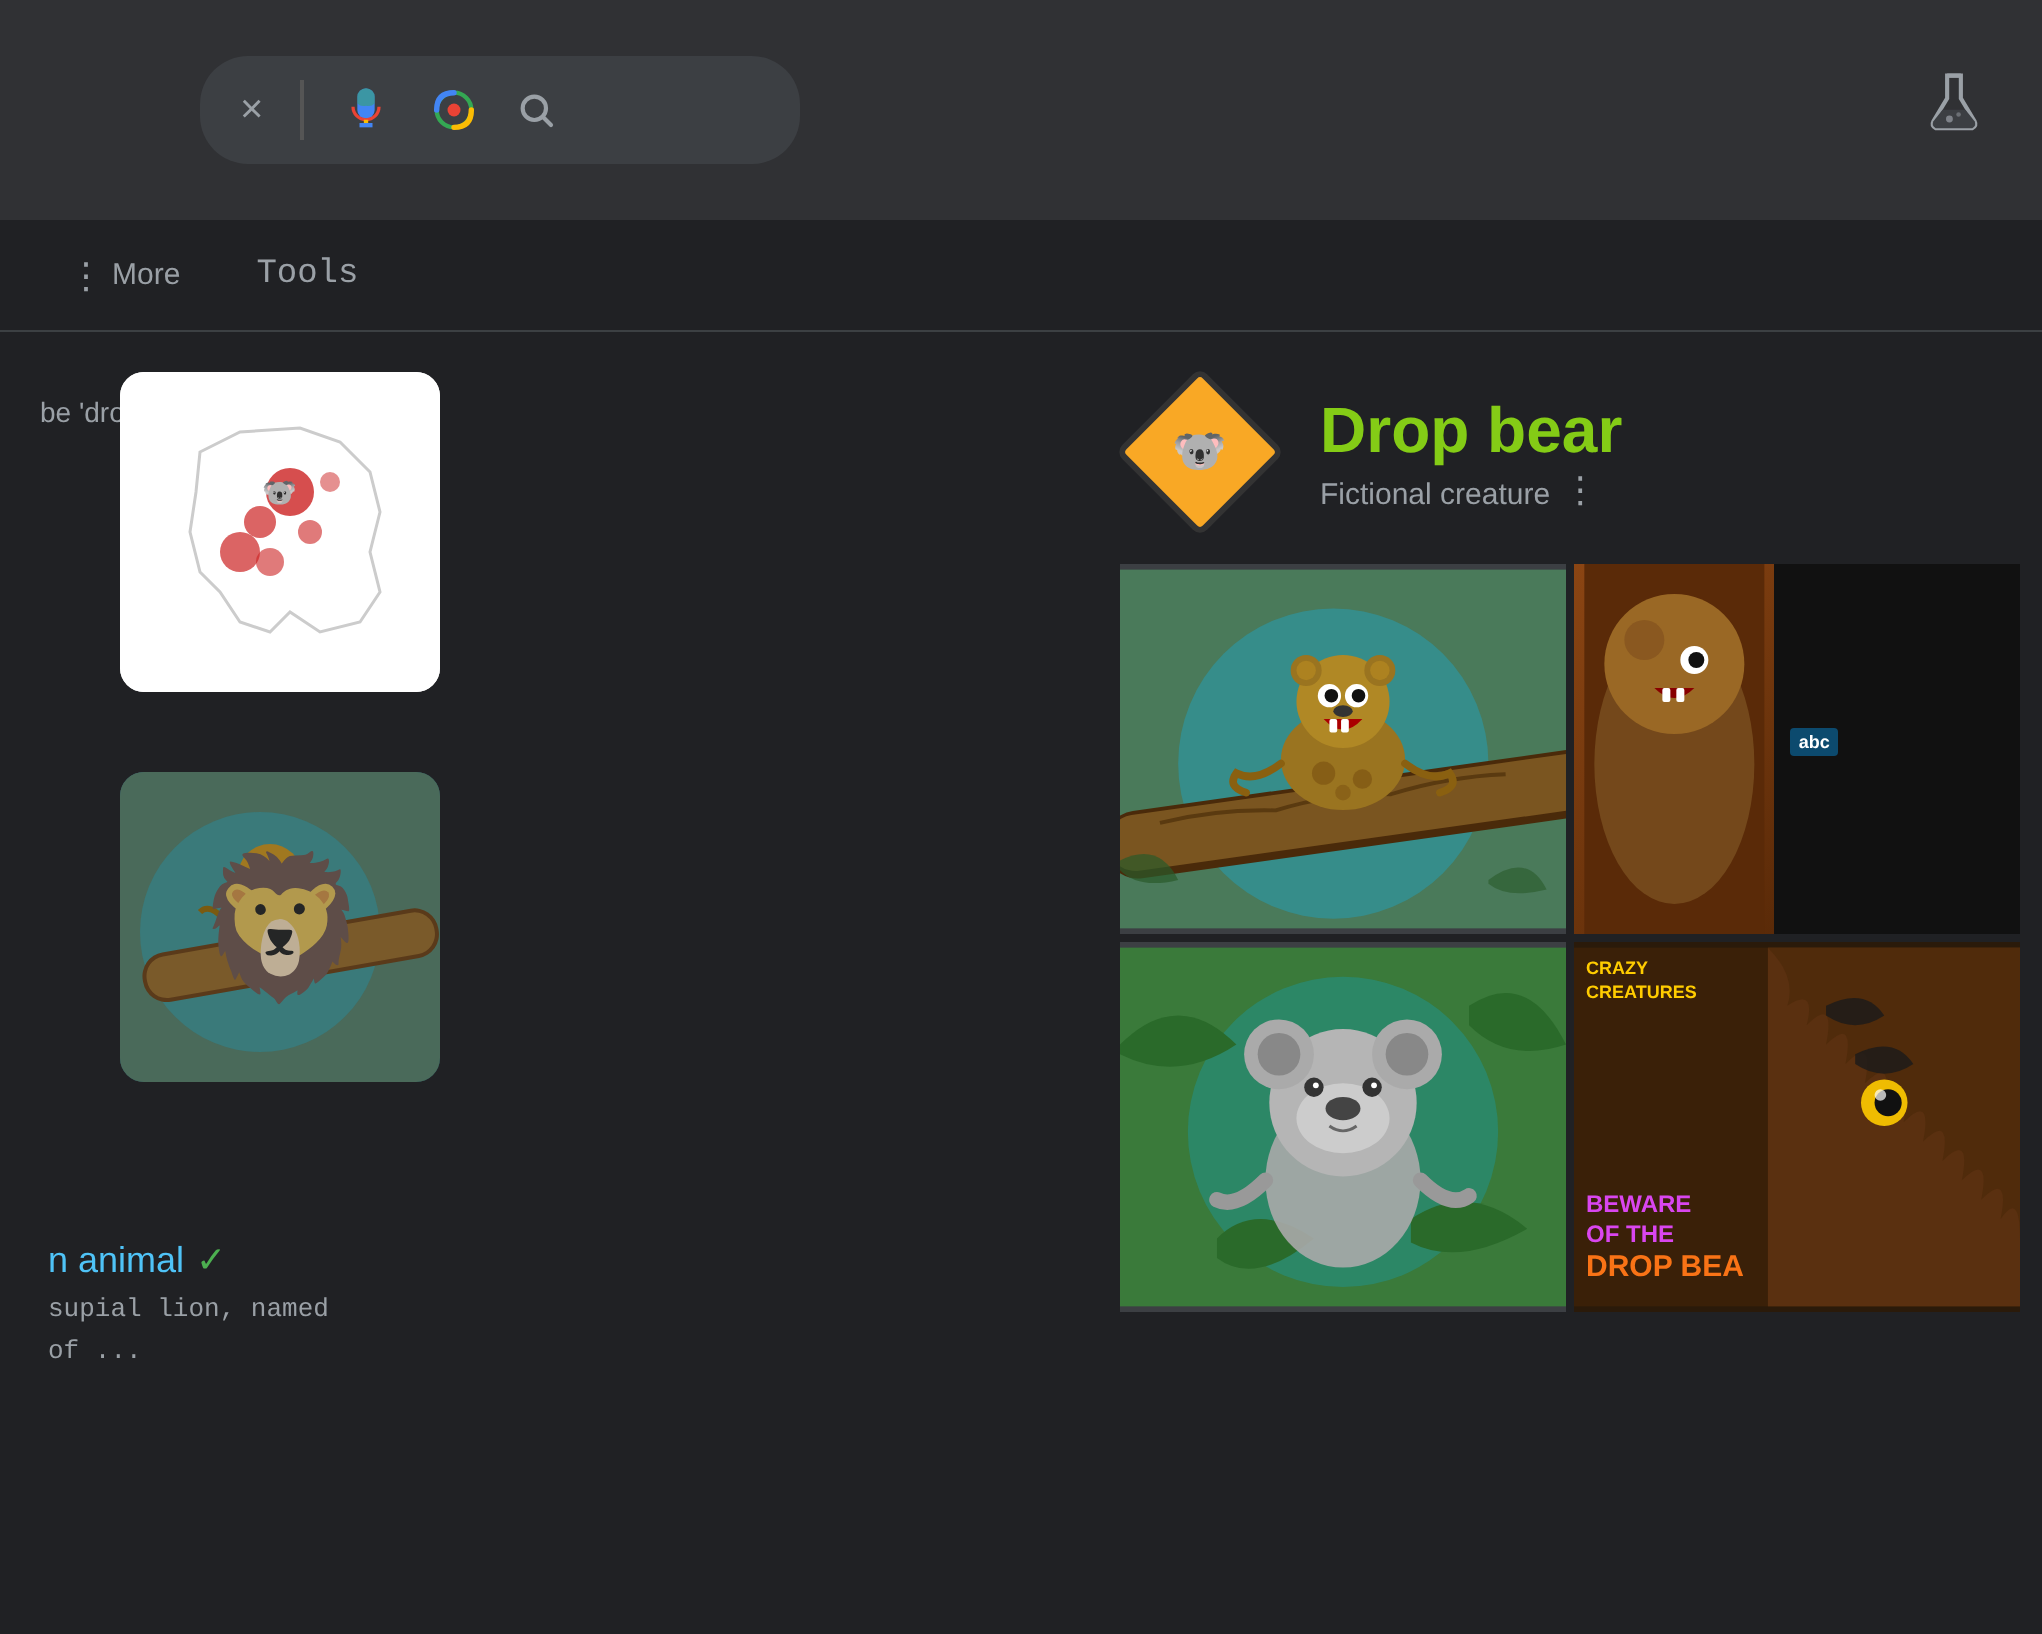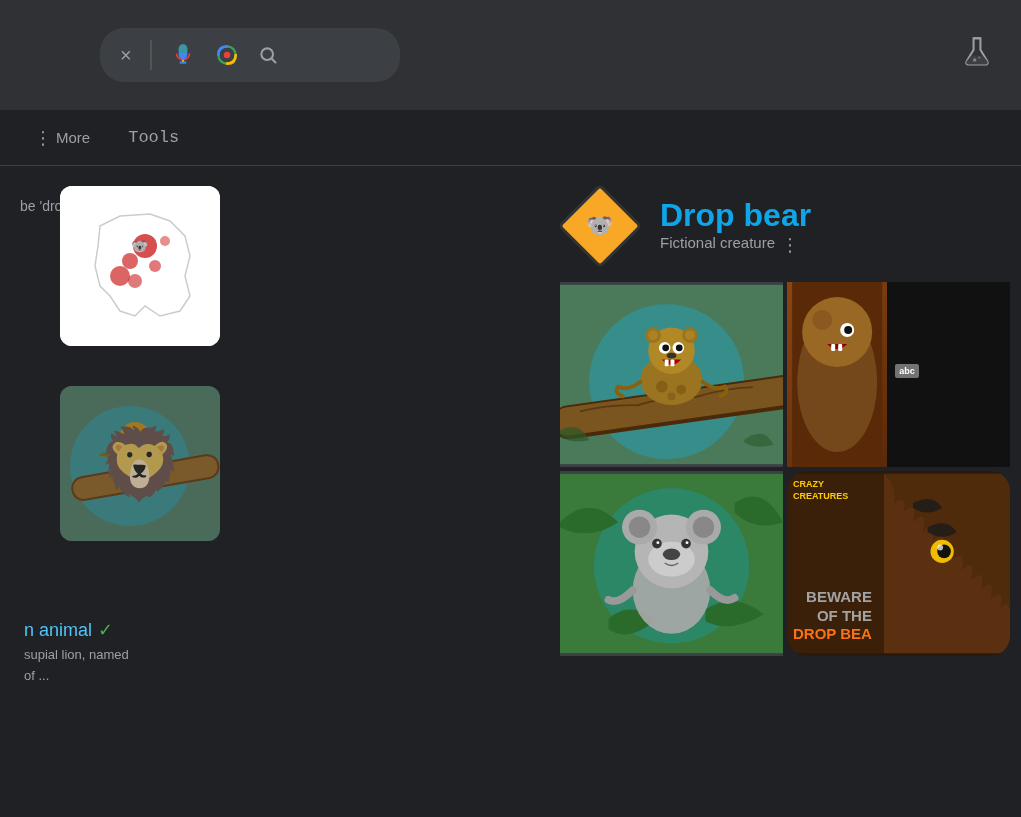--- a/index.html
+++ b/index.html
@@ -131,20 +131,21 @@
     .check-icon {
       color: #4caf50;
       font-size: 18px;
     }
 
     .animal-desc {
       color: #9aa0a6;
       font-size: 13px;
       line-height: 1.6;
       margin-top: 4px;
+      font-family: Liberation Mono, monospace;
     }
 
     
     .right-panel {
       flex: 1;
       padding: 20px 20px 20px 30px;
       overflow: hidden;
     }
 
     .kg-header {
@@ -155,28 +156,28 @@
     }
 
     .kg-title-area {
       display: flex;
       flex-direction: column;
     }
 
     .kg-title {
       font-size: 32px;
       font-weight: 700;
-      color: #0ea5e9;
+      color: #84cc16;
     }
 
     .kg-subtitle {
       color: #9aa0a6;
       font-size: 15px;
       display: flex;
-      align-items: flex-start;
+      align-items: flex-end;
       gap: 6px;
     }
 
     .kg-more-btn {
       color: #9aa0a6;
       cursor: pointer;
       font-size: 18px;
     }
 
     
@@ -467,21 +468,21 @@
               <circle cx="56" cy="48" r="4" fill="#111"></circle>
 
               <path d="M35 62 Q45 72 55 62" fill="#880000"></path>
               <rect x="39" y="62" width="4" height="7" fill="white" rx="1"></rect>
               <rect x="46" y="62" width="4" height="7" fill="white" rx="1"></rect>
             </svg>
           </div>
 
           <div style="width: 55%; height: 100%; background: #111; display: flex; flex-direction: column; justify-content: center; padding: 8px;">
 
-            <div style="background: #737373; color: white; font-size: 9px; font-weight: bold; padding: 2px 4px; border-radius: 2px; display: inline-block; margin-bottom: 8px; width: fit-content;">abc</div>
+            <div style="background: #0c4a6e; color: white; font-size: 9px; font-weight: bold; padding: 2px 4px; border-radius: 2px; display: inline-block; margin-bottom: 8px; width: fit-content;">abc</div>
           </div>
         </div>
       </div>
 
       <div class="grid-cell grid-cell-koala">
         <svg width="100%" height="185" viewBox="0 0 230 185">
           <rect width="230" height="185" fill="#3a7a3a"></rect>
 
           <circle cx="115" cy="95" r="80" fill="#1a9aaa" opacity="0.4"></circle>
 
@@ -508,42 +509,42 @@
           <circle cx="101" cy="71" r="1.5" fill="white"></circle>
           <circle cx="131" cy="71" r="1.5" fill="white"></circle>
 
           <path d="M108 92 Q115 97 122 92" stroke="#666" stroke-width="1.5" fill="none"></path>
 
           <path d="M75 120 Q60 135 50 130" stroke="#999" stroke-width="8" fill="none" stroke-linecap="round"></path>
           <path d="M155 120 Q170 135 180 128" stroke="#999" stroke-width="8" fill="none" stroke-linecap="round"></path>
         </svg>
       </div>
 
-      <div class="grid-cell grid-cell-beware" style="position: relative; background: #2a1a0a; border-radius: 20px;">
+      <div class="grid-cell grid-cell-beware" style="position: relative; background: #2a1a0a;">
         <svg width="100%" height="185" viewBox="0 0 230 185">
           <rect width="230" height="185" fill="#3a2008"></rect>
 
           <rect x="100" y="0" width="130" height="185" fill="#5a3010"></rect>
 
           <path d="M100 0 Q115 15 110 30 Q125 20 120 40 Q135 25 130 50 Q145 35 140 60 Q155 45 150 70 Q165 55 160 80 Q175 65 170 90 Q185 75 180 100 Q195 85 190 110 Q205 95 200 120 Q215 105 210 130 Q225 115 220 140 Q230 125 230 150 L230 0Z" fill="#4a2808" opacity="0.6"></path>
 
           <path d="M130 30 Q150 20 160 35 Q145 45 130 35Z" fill="#1a1a1a" opacity="0.8"></path>
           <path d="M145 55 Q165 45 175 60 Q160 70 145 60Z" fill="#1a1a1a" opacity="0.8"></path>
 
           <circle cx="160" cy="80" r="12" fill="#ffcc00" opacity="0.9"></circle>
           <circle cx="162" cy="80" r="7" fill="#111"></circle>
           <circle cx="158" cy="76" r="3" fill="white" opacity="0.7"></circle>
         </svg>
         
         <div style="position: absolute; top: 8px; left: 6px; color: #ffcc00; font-size: 9px; font-weight: bold; line-height: 1.3;">
           <span>CRAZY<br>CREATURES</span>
         </div>
         
         <div style="position: absolute; bottom: 12px; left: 6px; line-height: 1.25;">
-          <div style="color: #a3a3a3; font-size: 15px; font-weight: bold; text-align: right;">BEWARE<br>OF THE</div>
+          <div style="color: #d946ef; font-size: 12px; font-weight: bold;">BEWARE<br>OF THE</div>
           <div style="color: #f97316; font-size: 15px; font-weight: bold;">DROP BEA</div>
         </div>
       </div>
 
     </div>
 
   </div>
 </div>
 
 </body></html>

